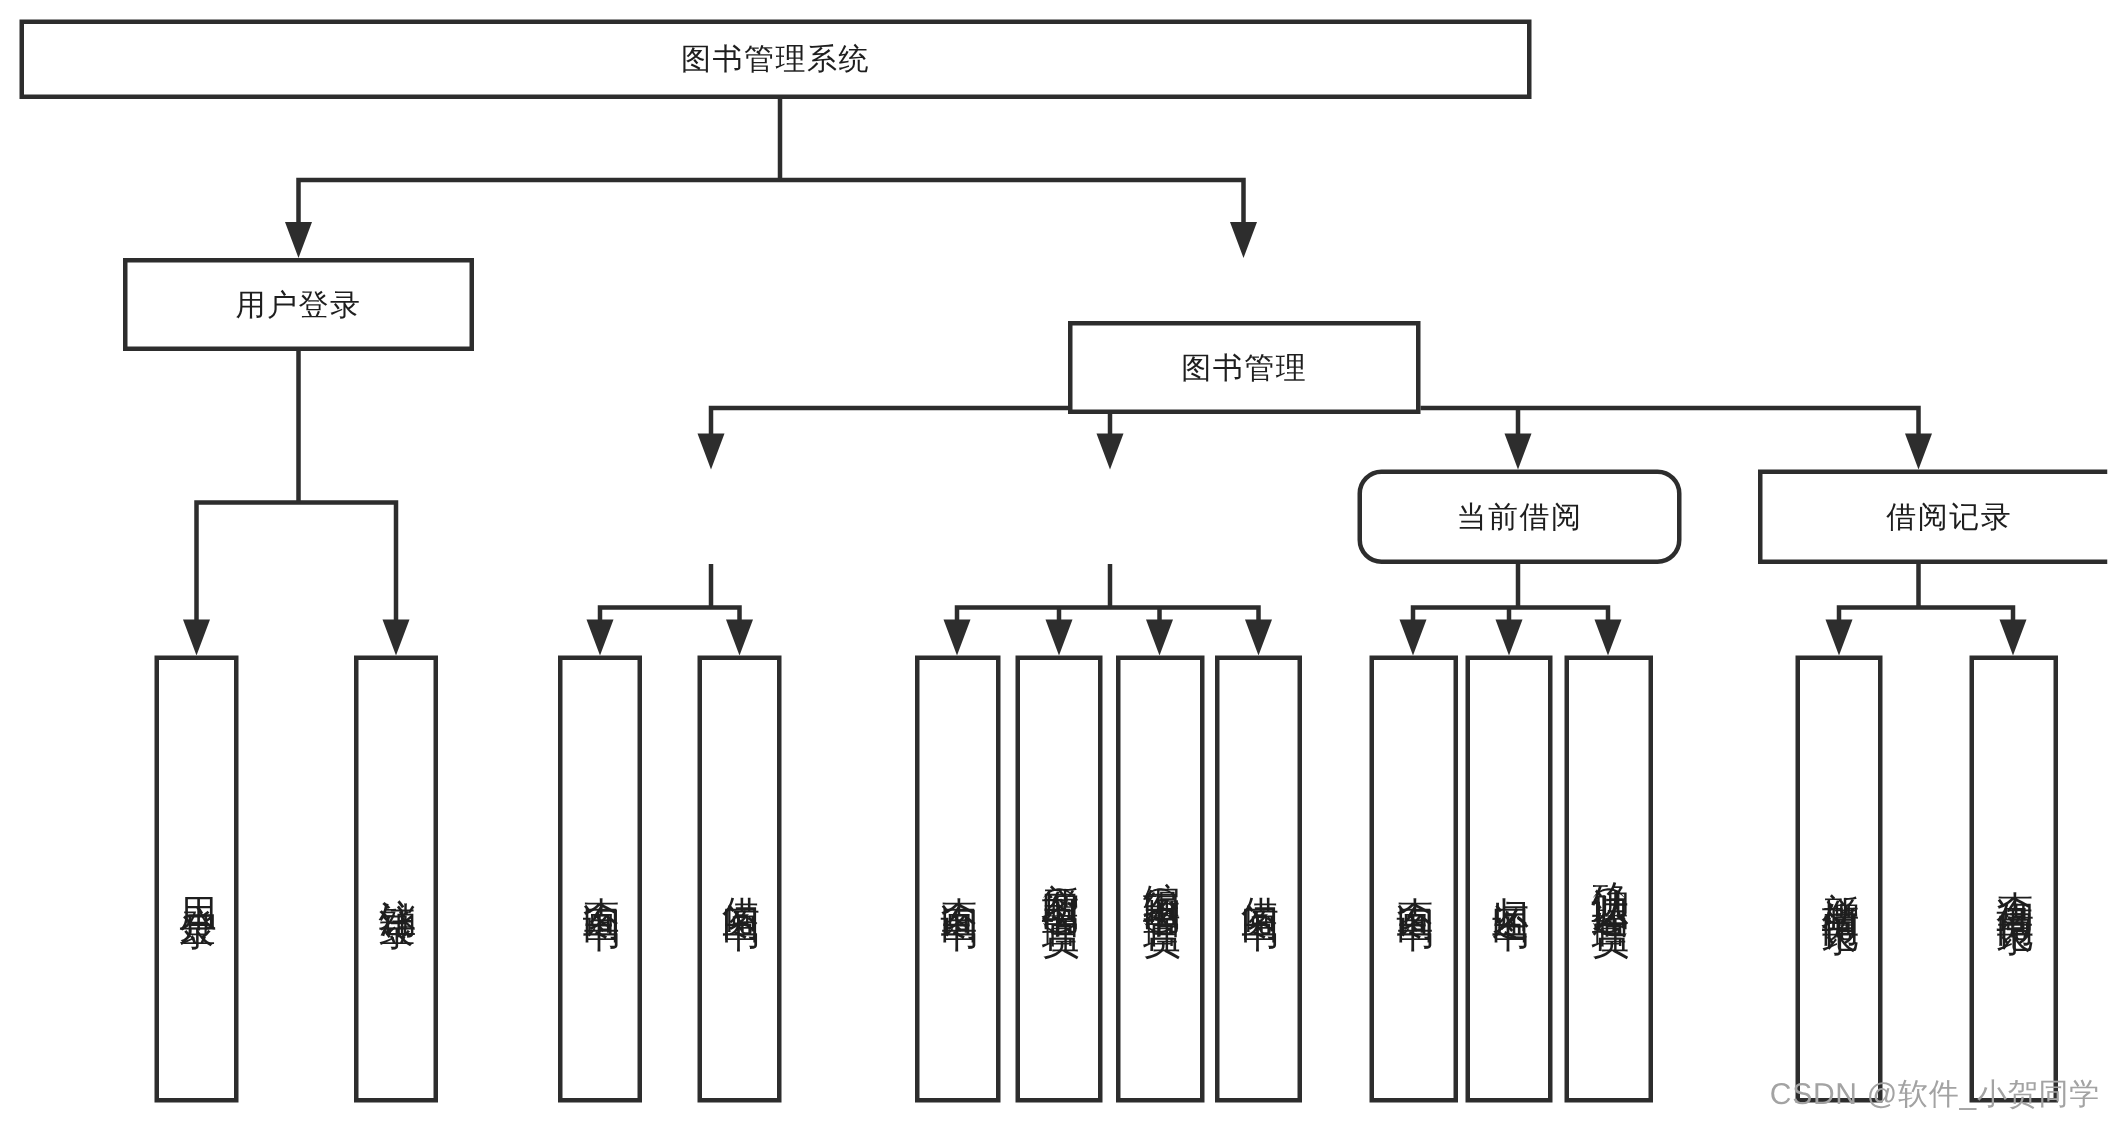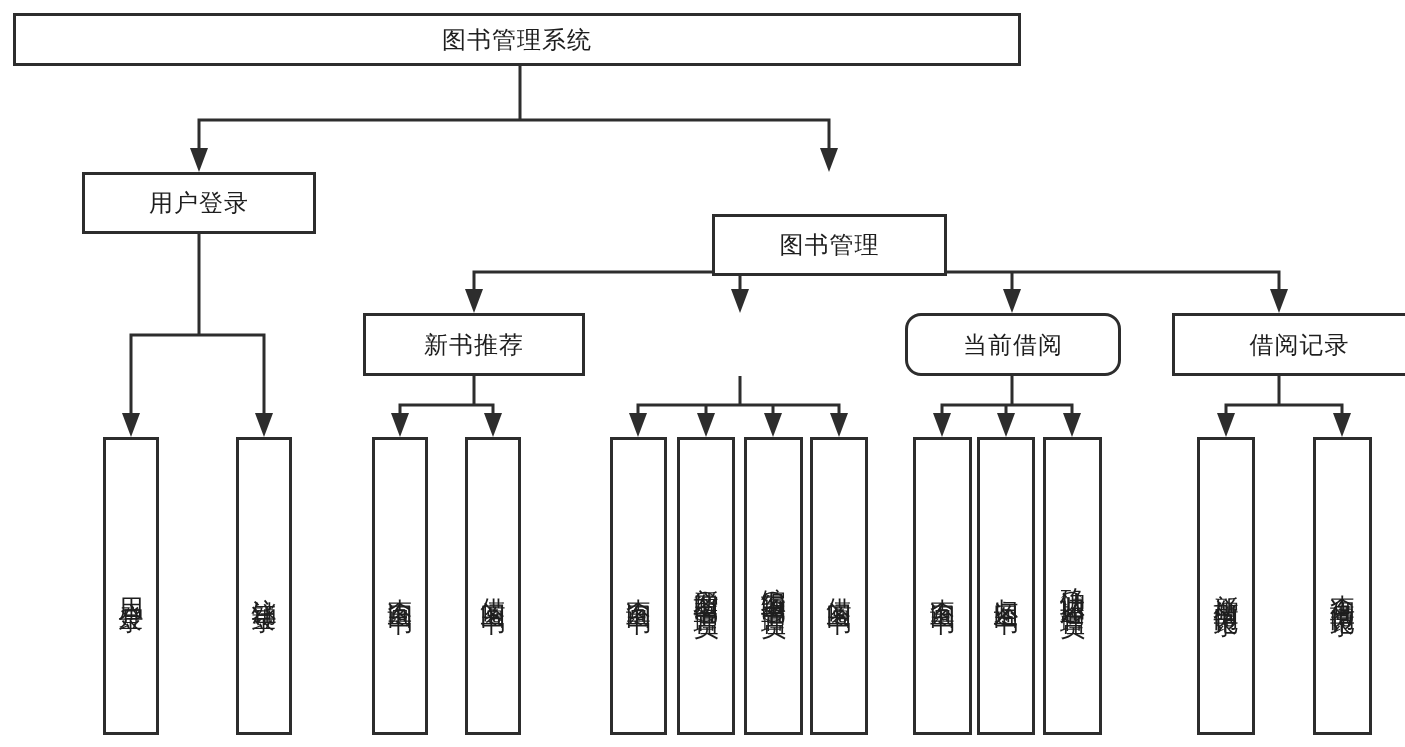--- a/index.html
+++ b/index.html
@@ -25,21 +25,21 @@
     position: absolute;
     box-sizing: border-box;
     border: 3px solid #2d2d2d;
     background: #ffffff;
     display: flex;
     align-items: center;
     justify-content: center;
     color: #1e1e1e;
   }
   .node.h span {
-    font-size: 24px;
+    font-size: 20px;
     letter-spacing: 1px;
     white-space: nowrap;
   }
   .node.v span {
     writing-mode: vertical-rl;
     font-size: 25px;
     letter-spacing: 4px;
     line-height: 1;
     white-space: nowrap;
   }
@@ -91,23 +91,20 @@
     <span>图书管理系统</span>
   </div>
 
   <div class="node h" style="left:82px; top:172px; width:234px; height:62px;">
     <span>用户登录</span>
   </div>
   <div class="node h" style="left:712px; top:172px; width:235px; height:62px;margin-top:42px;">
     <span>图书管理</span>
   </div>
 
-  <div class="node h" style="left:363px; top:313px; width:222px; height:63px;">
-    <span>新书推荐</span>
-  </div>
   <div class="node h" style="left:905px; top:313px; width:216px; height:63px;border-radius:16px;">
     <span>当前借阅</span>
   </div>
   <div class="node h" style="left:1172px; top:313px; width:255px; height:63px;">
     <span>借阅记录</span>
   </div>
 
   <div class="node v" style="left:103px; top:437px; width:56px; height:298px;">
     <span>用户登录</span>
   </div>
@@ -145,13 +142,14 @@
     <span>确认归还（管理员）</span>
   </div>
 
   <div class="node v" style="left:1197px; top:437px; width:58px; height:298px;">
     <span>新增借阅记录</span>
   </div>
   <div class="node v" style="left:1313px; top:437px; width:59px; height:298px;">
     <span>查询借阅记录</span>
   </div>
 
+  <div class="watermark">CSDN @软件_小贺同学</div>
 </div>
 
 </body></html>

